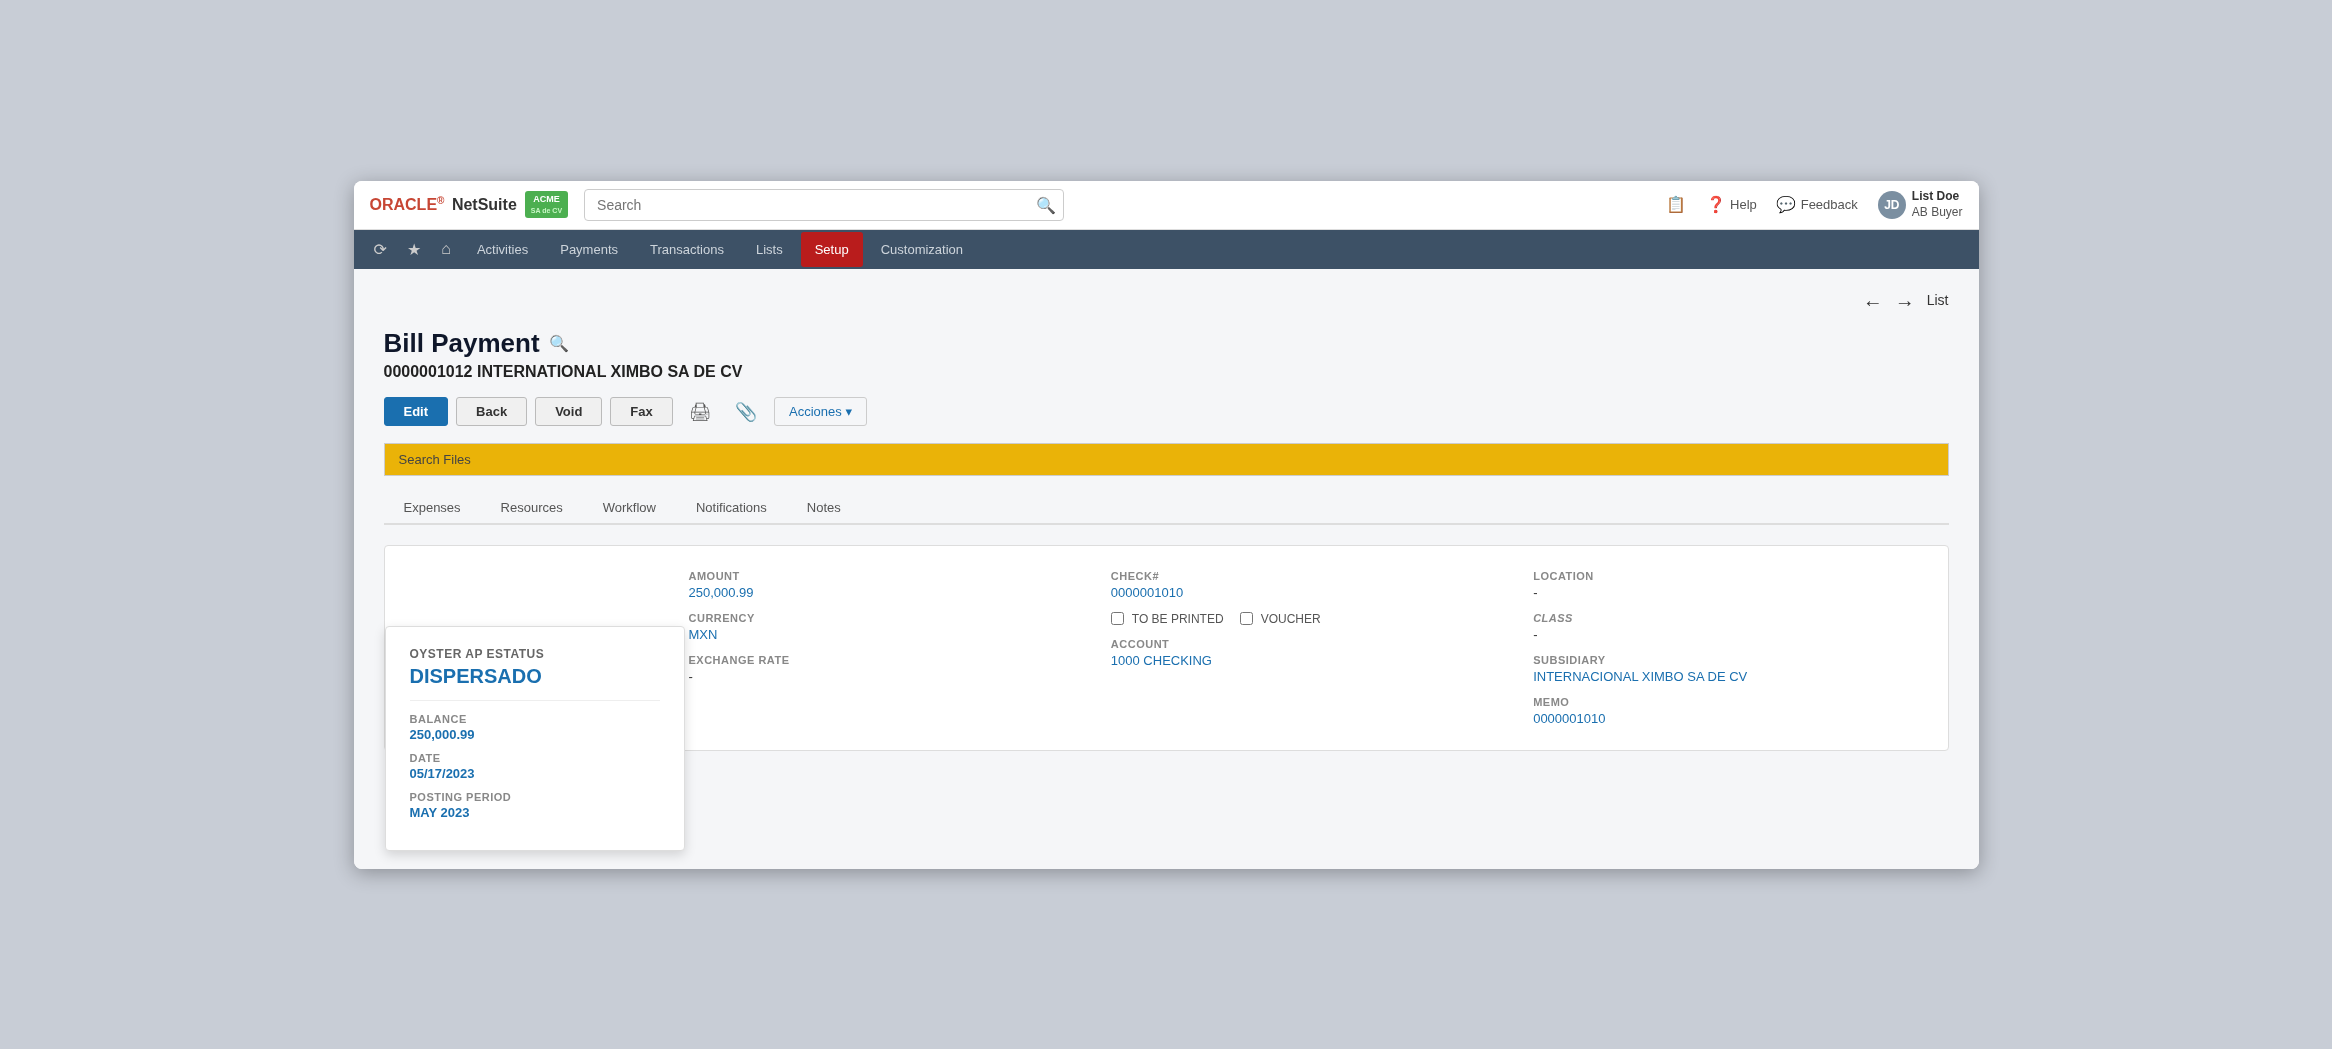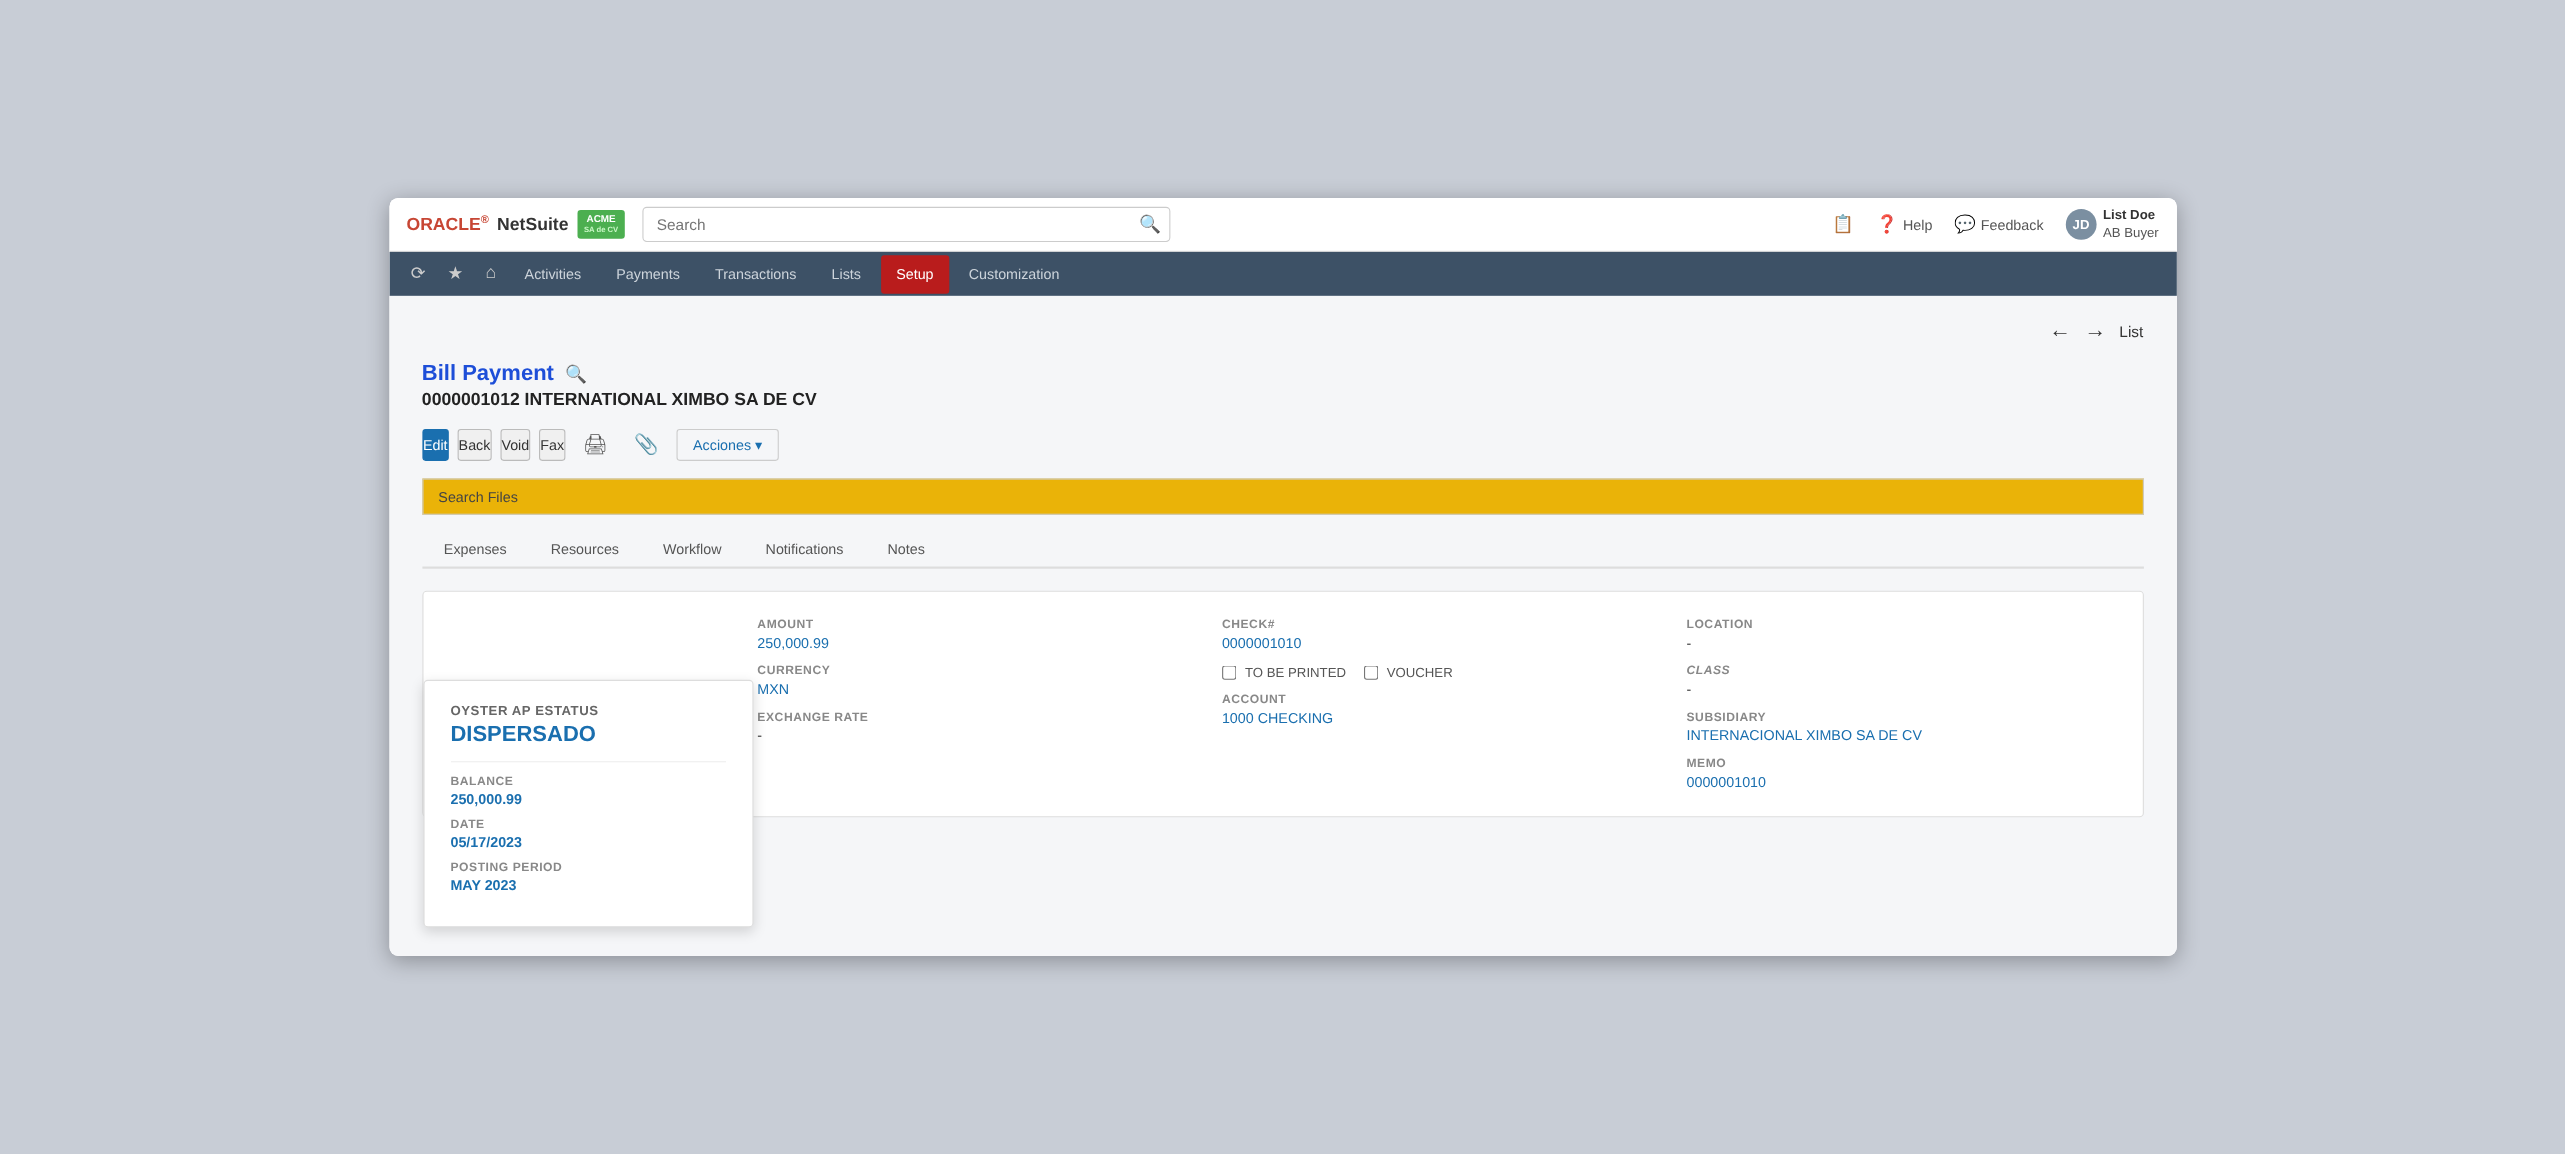--- a/index.html
+++ b/index.html
@@ -166,23 +166,23 @@
 
     .page-header {
       margin-bottom: 8px;
     }
     .page-title-row {
       display: flex;
       align-items: center;
       gap: 10px;
     }
     .page-title {
-      font-size: 20px;
-      font-weight: bold;
-      color: #1d4ed8;
+      font-size: 26px;
+      font-weight: bold;
+      color: #0f172a;
     }
     .search-docs-icon {
       color: #555;
       font-size: 16px;
       cursor: pointer;
     }
     .page-subtitle {
       font-size: 16px;
       color: #222;
       margin-top: 4px;
@@ -190,28 +190,28 @@
     }
 
     
     .action-buttons {
       display: flex;
       align-items: center;
       gap: 8px;
       margin: 16px 0;
     }
     .btn {
-      padding: 6px 0;
+      padding: 6px 19px;
       font-size: 13px;
       border-radius: 3px;
       cursor: pointer;
       border: 1px solid #bbb;
       background: #f0f0f0;
       color: #333;
-      font-weight: 400;
+      font-weight: 700;
     }
     .btn-primary {
       background: #1a6faf;
       color: white;
       border-color: #1a6faf;
     }
     .btn-icon {
       background: none;
       border: none;
       color: #555;

